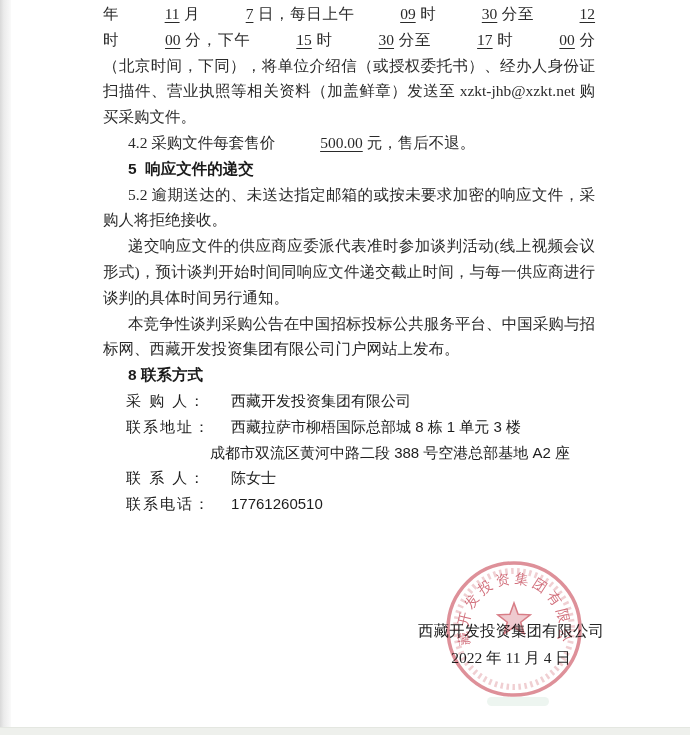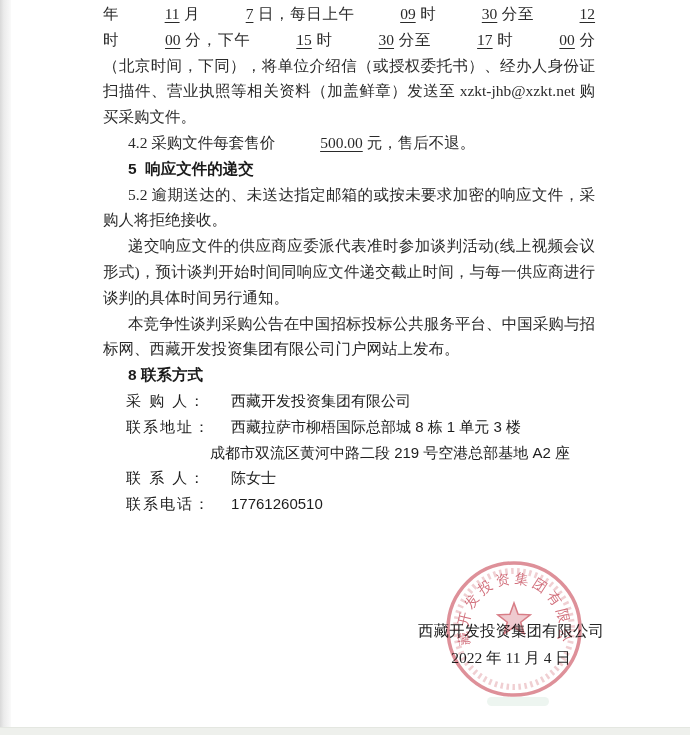--- a/index.html
+++ b/index.html
@@ -73,21 +73,21 @@
   <div class="doc-body">
       <p class="body"><span>年 </span><span class="u">11</span><span> 月 </span><span class="u">7</span><span> 日，每日上午 </span><span class="u">09</span><span> 时 </span><span class="u">30</span><span> 分至 </span><span class="u">12</span><span> 时 </span><span class="u">00</span><span> 分，下午 </span><span class="u">15</span><span> 时 </span><span class="u">30</span><span> 分至 </span><span class="u">17</span><span> 时 </span><span class="u">00</span><span> 分（北京时间，下同），将单位介绍信（或授权委托书）、经办人身份证扫描件、营业执照等相关资料（加盖鲜章）发送至 xzkt-jhb@xzkt.net 购买采购文件。</span></p>
       <p class="body indent"><span>4.2 采购文件每套售价 </span><span class="u">500.00</span><span> 元，售后不退。</span></p>
       <p class="heading"><span>5  响应文件的递交</span></p>
       <p class="body indent"><span>5.2 逾期送达的、未送达指定邮箱的或按未要求加密的响应文件，采购人将拒绝接收。</span></p>
       <p class="body indent"><span>递交响应文件的供应商应委派代表准时参加谈判活动(线上视频会议形式)，预计谈判开始时间同响应文件递交截止时间，与每一供应商进行谈判的具体时间另行通知。</span></p>
       <p class="body indent"><span>本竞争性谈判采购公告在中国招标投标公共服务平台、中国采购与招标网、西藏开发投资集团有限公司门户网站上发布。</span></p>
       <p class="heading"><span>8 联系方式</span></p>
       <p class="contact"><span class="label">采 购 人：</span><span>西藏开发投资集团有限公司</span></p>
       <p class="contact"><span class="label">联系地址：</span><span>西藏拉萨市柳梧国际总部城 8 栋 1 单元 3 楼</span></p>
-      <p class="contact-cont"><span>成都市双流区黄河中路二段 219 号空港总部基地 A2 座</span></p>
+      <p class="contact-cont"><span>成都市双流区黄河中路二段 388 号空港总部基地 A2 座</span></p>
       <p class="contact"><span class="label">联 系 人：</span><span>陈女士</span></p>
       <p class="contact"><span class="label">联系电话：</span><span>17761260510</span></p>
     </div>
 
   <div class="signature">
     <div>西藏开发投资集团有限公司</div>
     <div>2022 年 11 月 4 日</div>
   </div>
 
   <svg class="stamp" width="150" height="150" viewBox="0 0 150 150">

